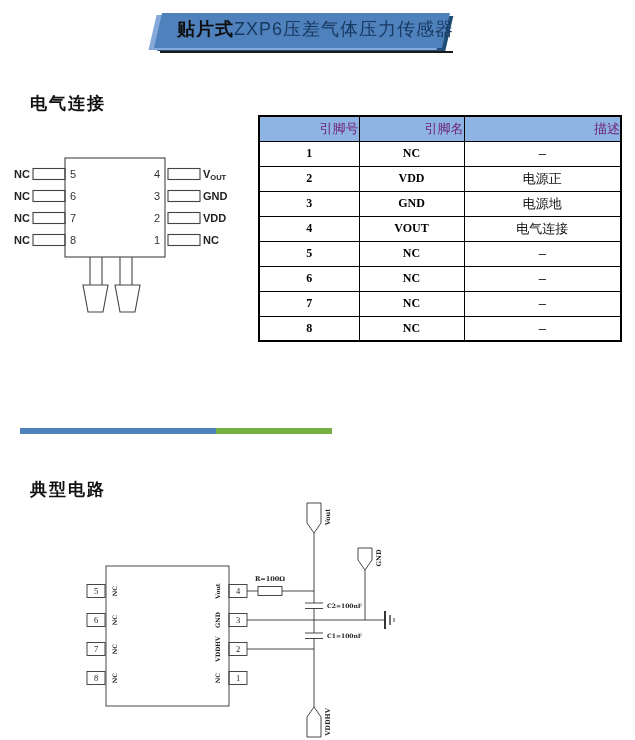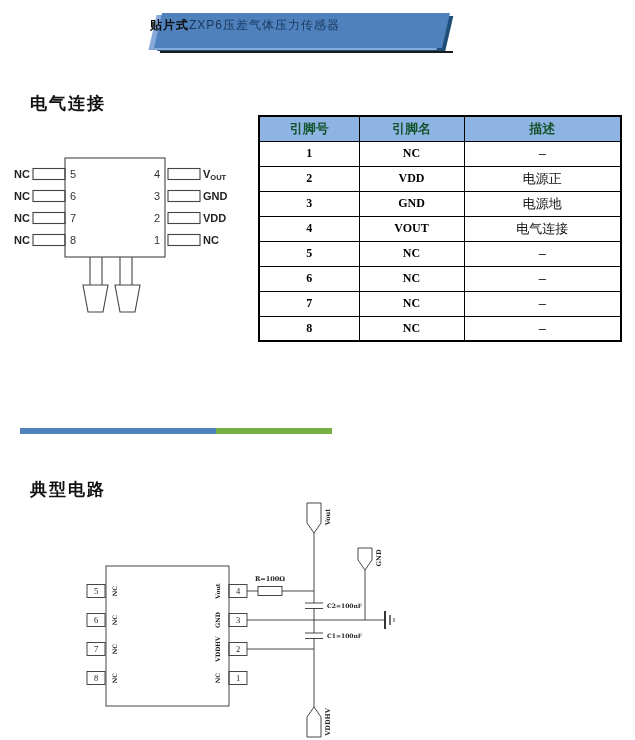--- a/index.html
+++ b/index.html
@@ -9,40 +9,40 @@
 
   
   #banner-shape {
     left:158px; top:13px; width:288px; height:35px;
     background:#4F81BD;
     transform:skewX(-13deg);
     box-shadow:-5px 2px 0 #87A9D9, 4px 3px 0 #1F4E79;
   }
   #banner-text {
     left:150px; top:17px; width:304px; height:28px;
-    text-align:left; font-size:12px; letter-spacing:1px;
+    text-align:right; font-size:18px; letter-spacing:1px;
     color:#17375E; white-space:nowrap;
   }
   #banner-text .b1 { font-weight:bold; color:#0d0d0d; }
   #banner-underline { left:160px; top:51px; width:293px; height:2px; background:#1a1a1a; }
 
   
   .section-title { font-size:17px; font-weight:bold; color:#111; letter-spacing:2px;margin-top:28px; }
   #title-electrical { left:30px; top:64px; }
   #title-circuit    { left:30px; top:450px;text-align:right; }
 
   
   #divider-blue  { left:20px;  top:428px; width:196px; height:6px; background:#4F81BD; }
   #divider-green { left:216px; top:428px; width:116px; height:6px; background:#76B043; }
 
   
   #pin-table-wrap { left:258px; top:115px; width:362px; }
   table { border-collapse:collapse; width:362px; border:2px solid #000; table-layout:fixed; }
   th, td { border:1px solid #000; text-align:center; height:25px; padding:0; }
-  th { background:#8DB4E2; color:#14532d; font-size:13px; font-weight:bold; }
+  th { background:#8DB4E2; color:#701a75; font-size:13px; font-weight:normal;text-align:right; }
   col.w1 { width:100px; } col.w2 { width:105px; } col.w3 { width:157px; }
   td.c-num, td.c-name { font-family:"Liberation Serif", serif; font-weight:bold; font-size:12px; color:#000; }
   td.c-desc { font-size:13px; color:#111; }
 
   
   #pinout-svg  { left:10px; top:146px; }
   #circuit-svg { left:60px; top:485px; }
   svg text { fill:#222; }
   .lbl   { font-family:"Liberation Sans", sans-serif; font-weight:bold; font-size:11px; }
   .num   { font-family:"Liberation Sans", sans-serif; font-size:11px; fill:#333; }

